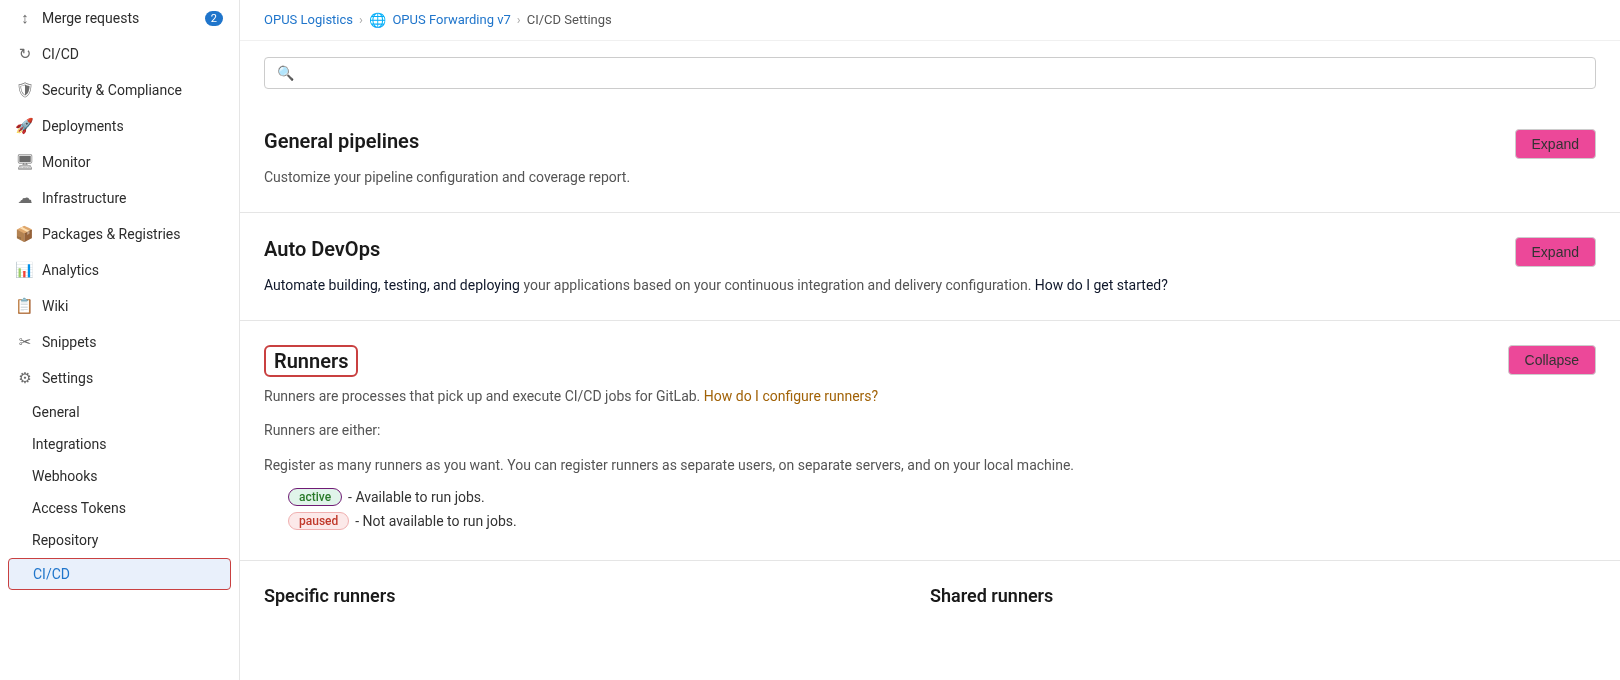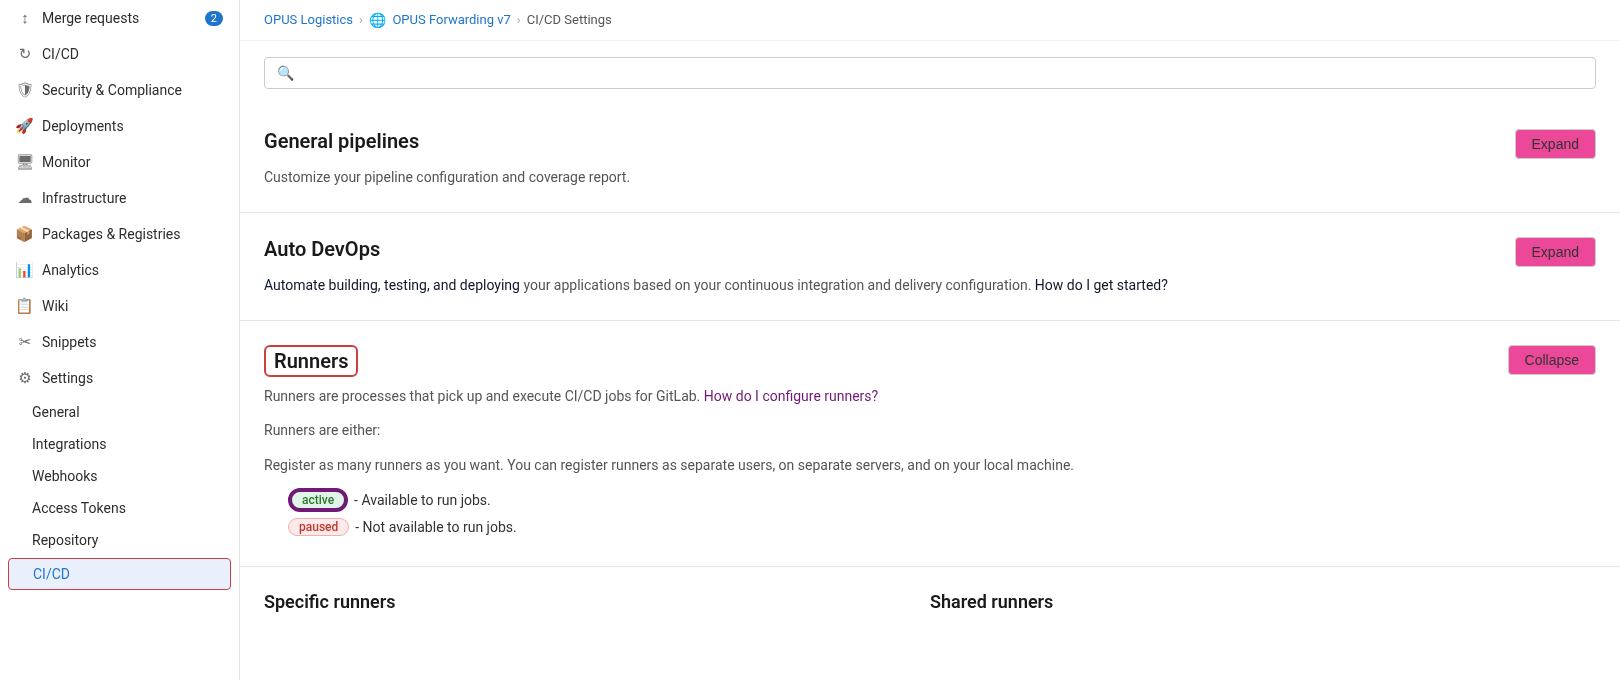--- a/index.html
+++ b/index.html
@@ -38,22 +38,22 @@
     .section { border-bottom: 1px solid #e5e5e5; padding: 24px 24px; }
     .section-header { display: flex; align-items: flex-start; justify-content: space-between; margin-bottom: 8px; }
     .section-title { font-size: 20px; font-weight: 600; color: #1a1a1a; }
     .section-title.highlighted { border: 2px solid #c94040; padding: 2px 8px; border-radius: 6px; }
     .section-desc { font-size: 14px; color: #555; line-height: 1.5; }
     .section-desc a { color: #0f172a; text-decoration: none; }
     .expand-btn { border: 1px solid #ccc; background: #ec4899; padding: 6px 16px; border-radius: 4px; cursor: pointer; font-size: 14px; color: #333; }
 
     
     .runners-desc { font-size: 14px; color: #555; line-height: 1.6; margin-bottom: 12px; }
-    .runners-desc a { color: #701a75; text-decoration: none; text-align: center; }
-    .badge-active { background: #e0f4ea; color: #2a7a2a; border: 4px solid #701a75; border-radius: 12px; padding: 1px 10px; font-size: 12px; font-weight: 500; }
+    .runners-desc a { color: #a16207; text-decoration: none; text-align: center; }
+    .badge-active { background: #e0f4ea; color: #2a7a2a; border: 1px solid #701a75; border-radius: 12px; padding: 1px 10px; font-size: 12px; font-weight: 500; }
     .badge-paused { background: #fce9e9; color: #c0392b; border: 1px solid #f0b0b0; border-radius: 12px; padding: 1px 10px; font-size: 12px; font-weight: 500; }
     .bullet-list { margin-left: 24px; margin-top: 4px; }
     .bullet-list li { margin-bottom: 6px; display: flex; align-items: center; gap: 6px; list-style: disc; }
     .bullet-list li::marker { color: #555; }
     .bullet-list li > span { display: flex; align-items: center; gap: 6px; }
 
     
     .bottom-sections { display: flex; padding: 24px 24px 0; gap: 0; }
     .bottom-col { flex: 1; }
     .bottom-col-title { font-size: 18px; font-weight: 600; color: #1a1a1a; }

